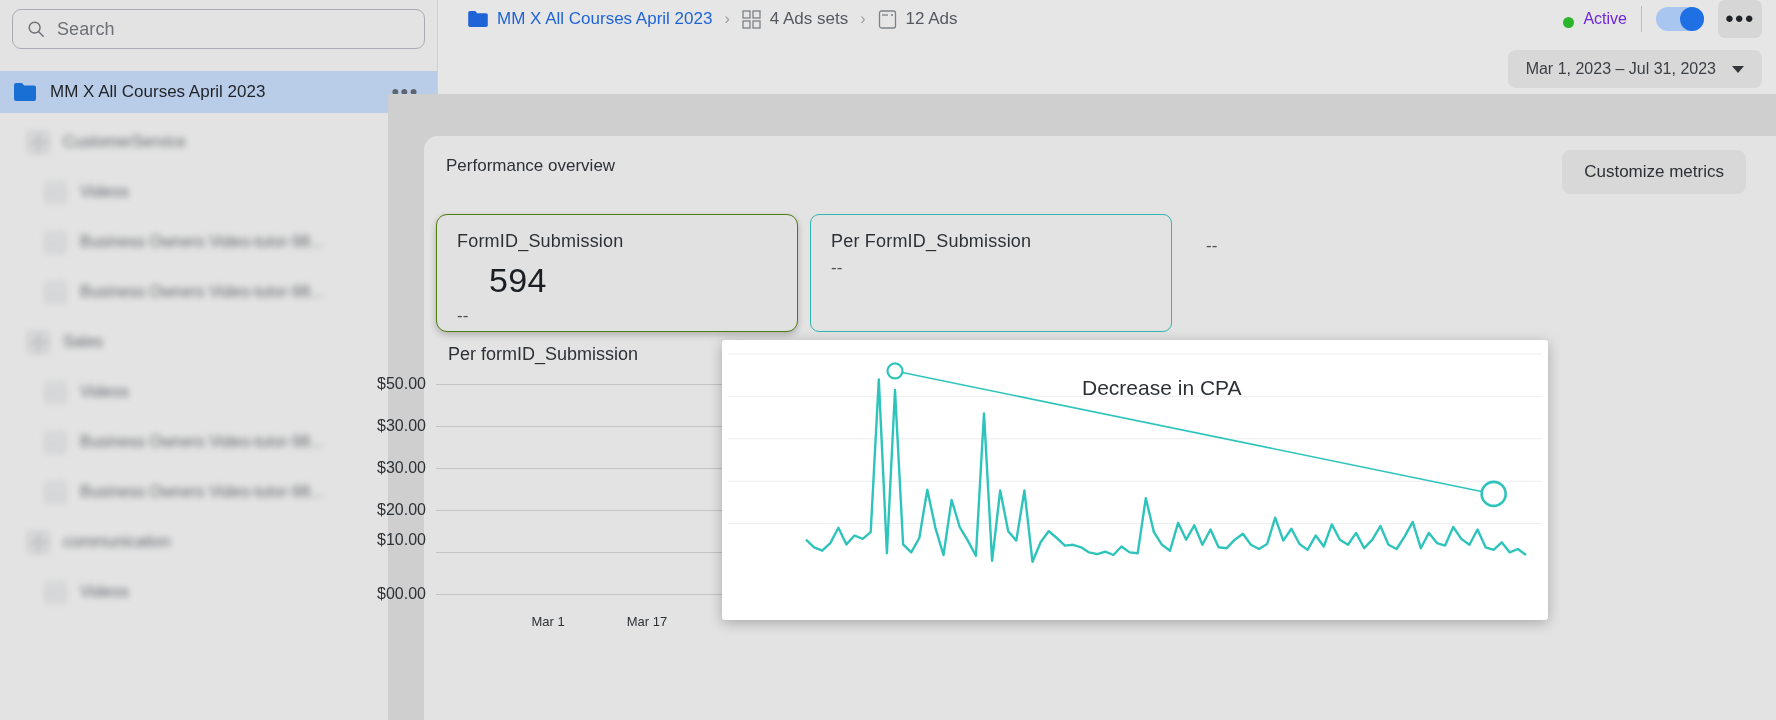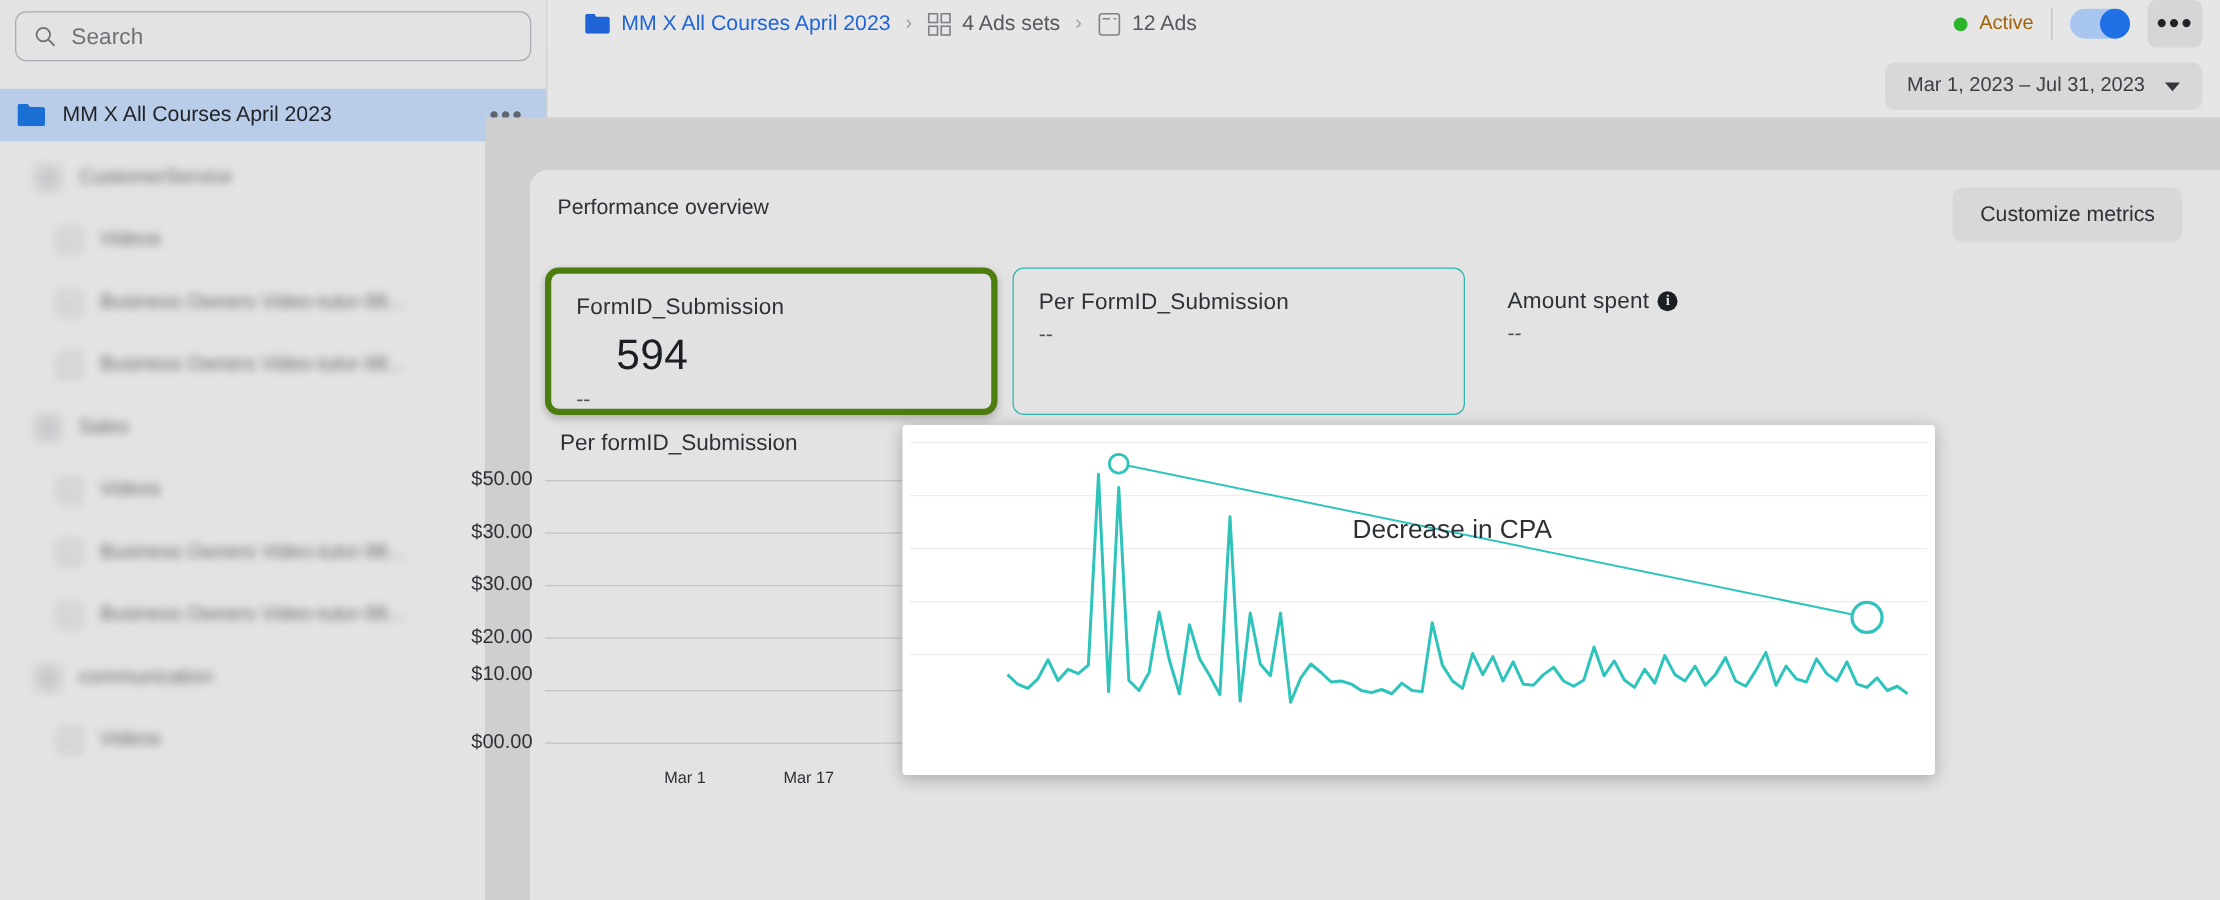--- a/index.html
+++ b/index.html
@@ -55,21 +55,21 @@
   }
   .crumbs { display: flex; align-items: center; gap: 12px; margin-left: 30px; }
   .crumb { display: flex; align-items: center; gap: 9px; font-size: 17px; }
   .crumb.link { color: #1f64d6; font-weight: 500; }
   .crumb.plain { color: #55595f; }
   .sep { color: #9aa0a6; font-size: 16px; }
   .grid-ico, .ad-ico { width: 19px; height: 19px; flex: none; }
   .crumb-folder { width: 20px; height: 16px; flex: none; }
 
   .top-right { margin-left: auto; display: flex; align-items: center; gap: 14px; padding-right: 14px; }
-  .status { display: flex; align-items: center; gap: 9px; font-size: 16px; color: #a16207; }
+  .status { display: flex; align-items: flex-end; gap: 9px; font-size: 16px; color: #6d28d9; }
   .dot-green { width: 11px; height: 11px; border-radius: 50%; background: #2bb52b; }
   .divider-v { width: 1px; height: 26px; background: #b9bdc2; }
   .toggle {
     width: 48px; height: 24px; border-radius: 12px;
     background: #a8c6f0; position: relative;
   }
   .toggle .knob {
     position: absolute; right: 0; top: 0;
     width: 24px; height: 24px; border-radius: 50%; background: #1f6fe5;
   }
@@ -107,21 +107,21 @@
     padding: 12px 22px; font-size: 17px; color: #2d3136;
   }
 
   .cards { position: absolute; left: 0; top: 78px; right: 0; height: 118px; }
   .card { position: absolute; top: 0; height: 118px; padding: 16px 20px 0 20px; }
   .card .c-lbl { font-size: 18px; color: #2d3136; letter-spacing: .2px; }
   .card .c-val { font-size: 34px; color: #1b1f23; margin-top: 9px; letter-spacing: .3px; margin-left: 32px; }
   .card .c-sub { font-size: 17px; color: #4d5156; margin-top: 6px; }
   .card.c0 {
     left: 12px; width: 362px;
-    background: #e1e1e1; border: 5px solid #4d7c0f; border-radius: 11px;
+    background: #e1e1e1; border: 1px solid #4d7c0f; border-radius: 11px;
     box-shadow: 0 3px 7px rgba(0,0,0,.22);
   }
   .card.c1 {
     left: 386px; width: 362px;
     background: #e3e3e3; border: 1.5px solid #2eb8b0; border-radius: 9px;
   }
   .card.c2 { left: 762px; width: 380px; }
   .info-i {
     display: inline-flex; align-items: center; justify-content: center;
     width: 16px; height: 16px; border-radius: 50%; background: #1b1f23;
@@ -146,21 +146,21 @@
   
   .overlay {
     position: absolute; left: 722px; top: 340px;
     width: 826px; height: 280px;
     background: #ffffff; border-radius: 3px;
     box-shadow: 0 3px 14px rgba(0,0,0,.26);
     overflow: hidden;
   }
   .ov-annot {
     position: absolute; left: 360px; top: 36px;
-    font-size: 21px; color: #2d3136; white-space: nowrap; margin-top: 36px;
+    font-size: 21px; color: #2d3136; white-space: nowrap;
   }
   .ov-xaxis { position: absolute; left: 0; right: 0; top: 228px; height: 52px; }
   .ov-xlab {
     position: absolute; transform: translateX(-50%);
     font-size: 18px; color: #2d3136; white-space: nowrap; top: 10px;
   }
   svg { display: block; }
 </style>
 </head>
 <body>
@@ -346,23 +346,20 @@
           <div class="c-val">594</div>
           <div class="c-sub">--</div>
         </div>
 
         <div class="card c1">
           <div class="c-lbl">Per FormID_Submission</div>
           <div class="c-sub">--</div>
         </div>
 
         <div class="card c2">
-          <div class="c-lbl">
-            <span>Amount spent</span><span class="info-i">i</span>
-          </div>
           <div class="c-sub">--</div>
         </div>
       </div>
 
       <div class="bgchart">
         <div class="bg-title">Per formID_Submission</div>
         <div class="bg-plot" id="bg-plot">
             <div class="bg-gl" style="top: 6px;"></div>
             <div class="bg-ylab" style="top: 6px;">$50.00</div>
             <div class="bg-gl" style="top: 48px;"></div>

